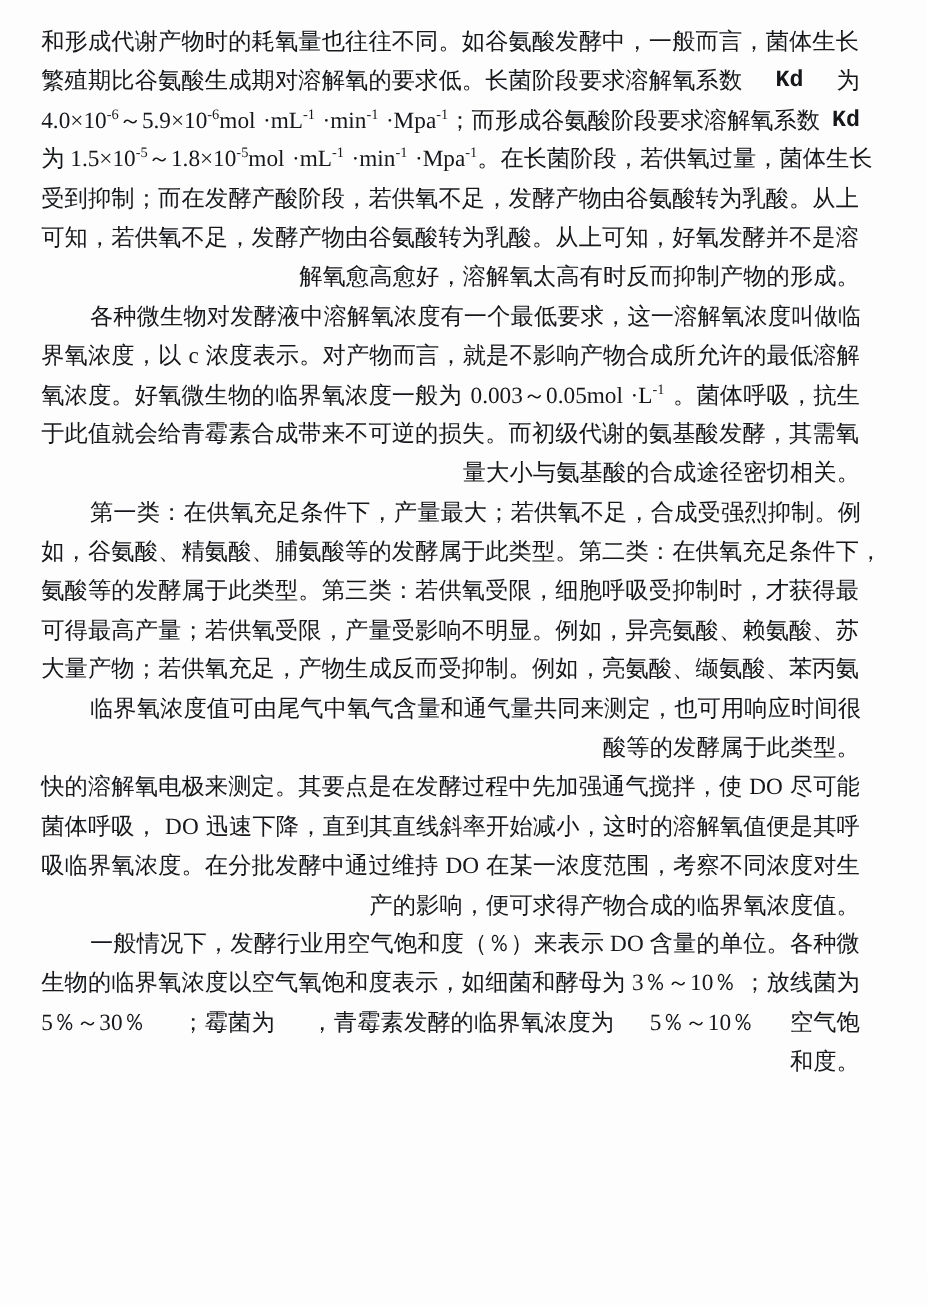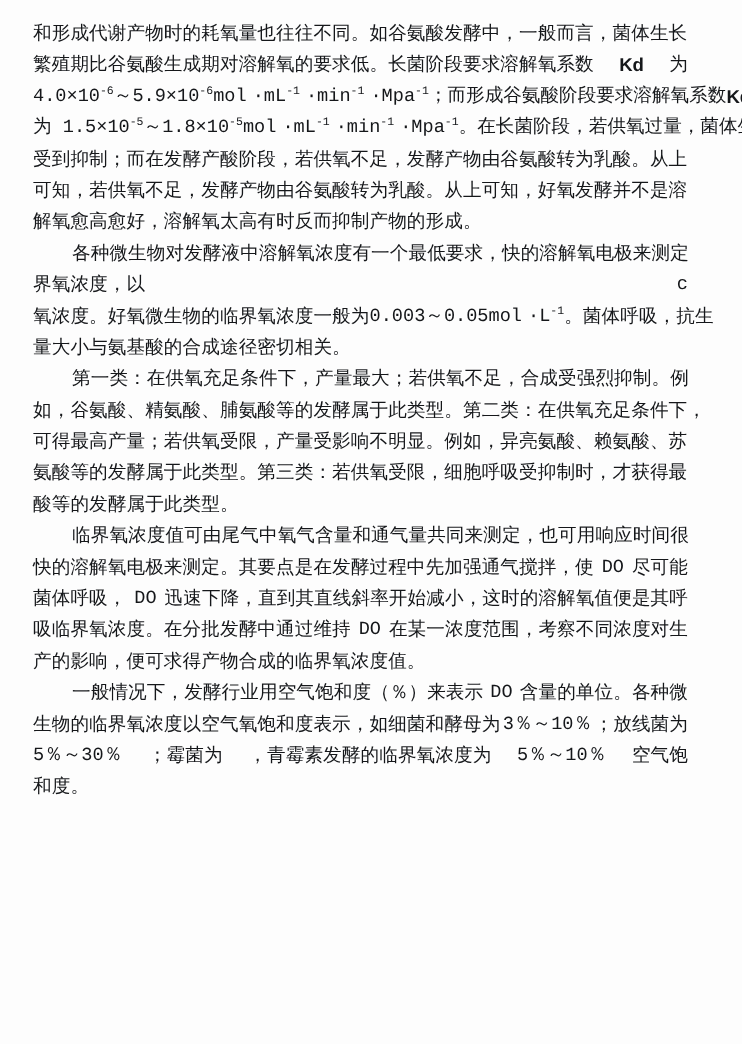--- a/index.html
+++ b/index.html
@@ -39,39 +39,39 @@
     text-align: right;
   }
   
   .just {
     display: flex;
     justify-content: space-between;
   }
   .just > span { display: inline-block; }
 
   
-  .rag { text-align: left; }
+  .rag { text-align: right; }
 
   
   .indent { padding-left: 39px; }
 
   .sp { display: inline-block; width: 6px; }
 
   sup {
     font-size: 0.62em;
     vertical-align: super;
     line-height: 0;
   }
 
   .latin {
+    font-family: Liberation Serif, serif;
+    letter-spacing: 0;
+  }
+  .bold-latin {
     font-family: Liberation Mono, monospace;
-    letter-spacing: 0;
-  }
-  .bold-latin {
-    font-family: Liberation Sans, sans-serif;
     font-weight: bold;
     letter-spacing: 0;
   }
 </style>
 </head>
 <body>
 
 <div class="page">
   <div class="textblock">
 
@@ -98,60 +98,67 @@
         <span>受到抑制；而在发酵产酸阶段，若供氧不足，发酵产物由谷氨酸转为乳酸。从上</span>
       </div>
 
     <div class="ln just">
         <span>可知，若供氧不足，发酵产物由谷氨酸转为乳酸。从上可知，好氧发酵并不是溶</span>
       </div>
 
     <div class="ln rag"><span>解氧愈高愈好，溶解氧太高有时反而抑制产物的形成。</span></div>
 
     <div class="ln just indent">
-        <span>各种微生物对发酵液中溶解氧浓度有一个最低要求，快的溶解氧电极来测定</span>
+        <span>各种微生物对发酵液中溶解氧浓度有一个最低要求，这一溶解氧浓度叫做临</span>
       </div>
 
     <div class="ln just">
         <span>界氧浓度，以</span>
         <span class="latin">c</span>
+        <span>浓度表示。对产物而言，就是不影响产物合成所允许的最低溶解</span>
       </div>
 
     <div class="ln just">
         <span>氧浓度。好氧微生物的临界氧浓度一般为</span>
         <span class="latin">0.003～0.05mol<span class="sp"></span>·L<sup>-1</sup></span>
         <span>。菌体呼吸，抗生</span>
       </div>
 
 
+    <div class="ln just">
+        <span>于此值就会给青霉素合成带来不可逆的损失。而初级代谢的氨基酸发酵，其需氧</span>
+      </div>
 
     <div class="ln rag"><span>量大小与氨基酸的合成途径密切相关。</span></div>
 
     <div class="ln just indent">
         <span>第一类：在供氧充足条件下，产量最大；若供氧不足，合成受强烈抑制。例</span>
       </div>
 
     <div class="ln just">
         <span>如，谷氨酸、精氨酸、脯氨酸等的发酵属于此类型。第二类：在供氧充足条件下，</span>
       </div>
 
     <div class="ln just">
+        <span>氨酸等的发酵属于此类型。第三类：若供氧受限，细胞呼吸受抑制时，才获得最</span>
+      </div>
+
+    <div class="ln just">
         <span>可得最高产量；若供氧受限，产量受影响不明显。例如，异亮氨酸、赖氨酸、苏</span>
       </div>
 
     <div class="ln just">
-        <span>氨酸等的发酵属于此类型。第三类：若供氧受限，细胞呼吸受抑制时，才获得最</span>
-      </div>
-
+        <span>大量产物；若供氧充足，产物生成反而受抑制。例如，亮氨酸、缬氨酸、苯丙氨</span>
+      </div>
+
+    <div class="ln just indent">
+        <span>临界氧浓度值可由尾气中氧气含量和通气量共同来测定，也可用响应时间很</span>
+      </div>
 
     <div class="ln rag"><span>酸等的发酵属于此类型。</span></div>
-
-    <div class="ln just indent">
-        <span>临界氧浓度值可由尾气中氧气含量和通气量共同来测定，也可用响应时间很</span>
-      </div>
 
     <div class="ln just">
         <span>快的溶解氧电极来测定。其要点是在发酵过程中先加强通气搅拌，使</span>
         <span class="latin">DO</span>
         <span>尽可能</span>
       </div>
 
 
     <div class="ln just">
         <span>菌体呼吸，</span>

